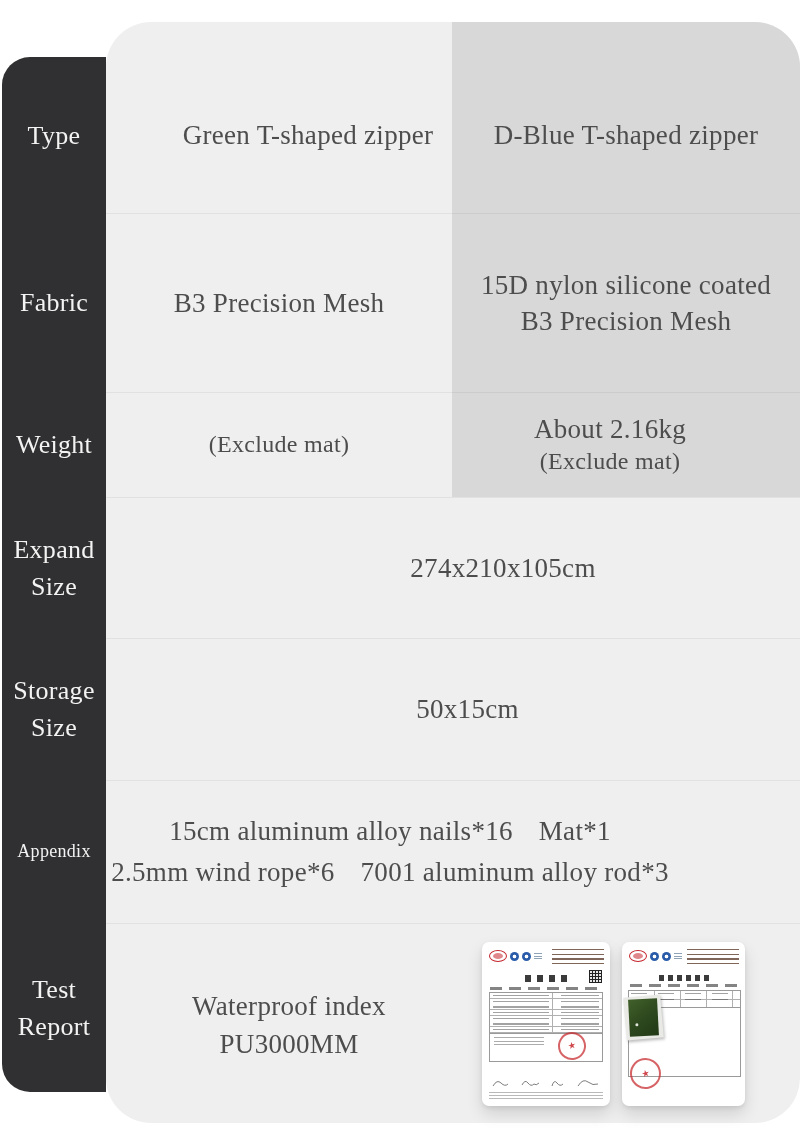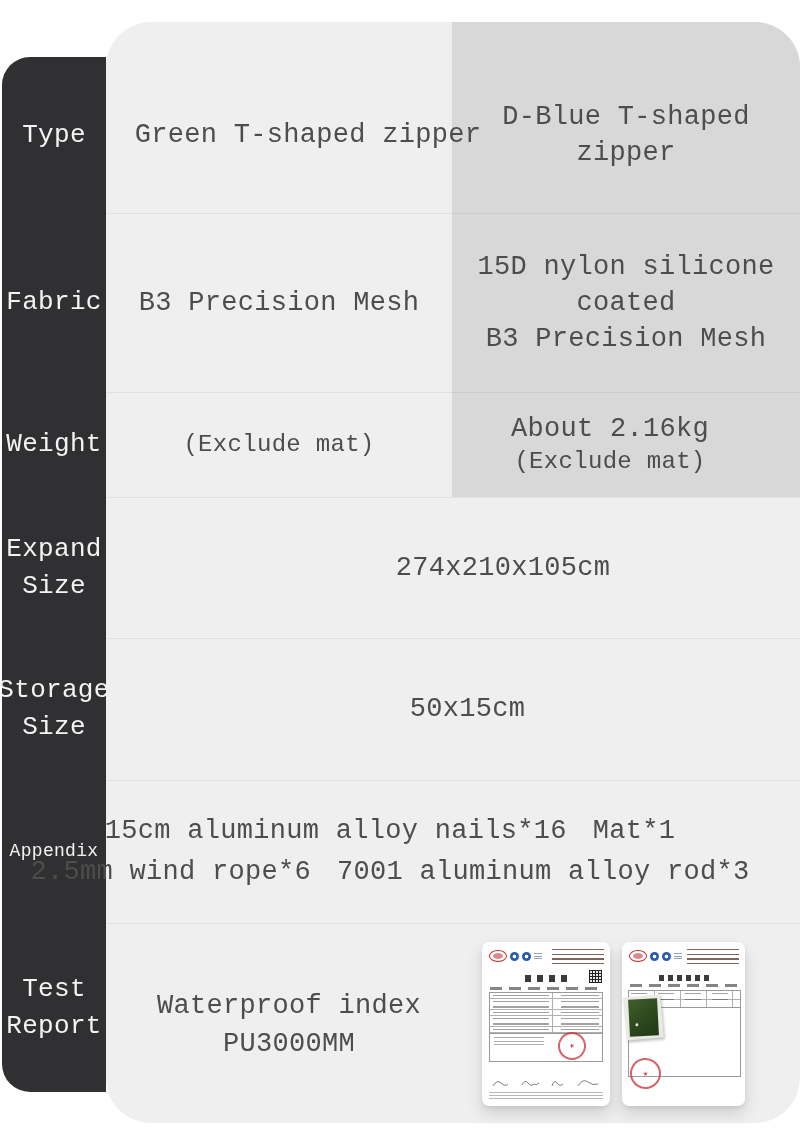--- a/index.html
+++ b/index.html
@@ -1,18 +1,18 @@
 <!DOCTYPE html>
 <html><head>
 <meta charset="utf-8">
 <style>
   html,body{margin:0;padding:0;background:#ffffff;}
   .sheet{
     position:relative;width:800px;height:1148px;background:#ffffff;overflow:hidden;
-    font-family:Liberation Mono, monospace;color:#4d4d4d;
+    font-family:Liberation Serif, serif;color:#4d4d4d;
   }
   .panel{position:absolute;left:106px;top:22px;width:694px;height:1101px;
     background:#efeff0;border-radius:45px;}
   .shade{position:absolute;left:452px;top:22px;width:348px;height:475px;
     background:#d8d8d9;border-radius:0 45px 0 0;}
   .labelcol{position:absolute;left:2px;top:57px;width:104px;height:1035px;
     background:#303032;border-radius:28px 0 0 28px;}
   .sep{position:absolute;left:106px;width:694px;height:1px;background:rgba(0,0,0,0.055);}
   .lab{position:absolute;left:2px;width:104px;display:flex;flex-direction:column;
     justify-content:center;align-items:center;color:#f3f3f3;font-size:26px;line-height:37px;

